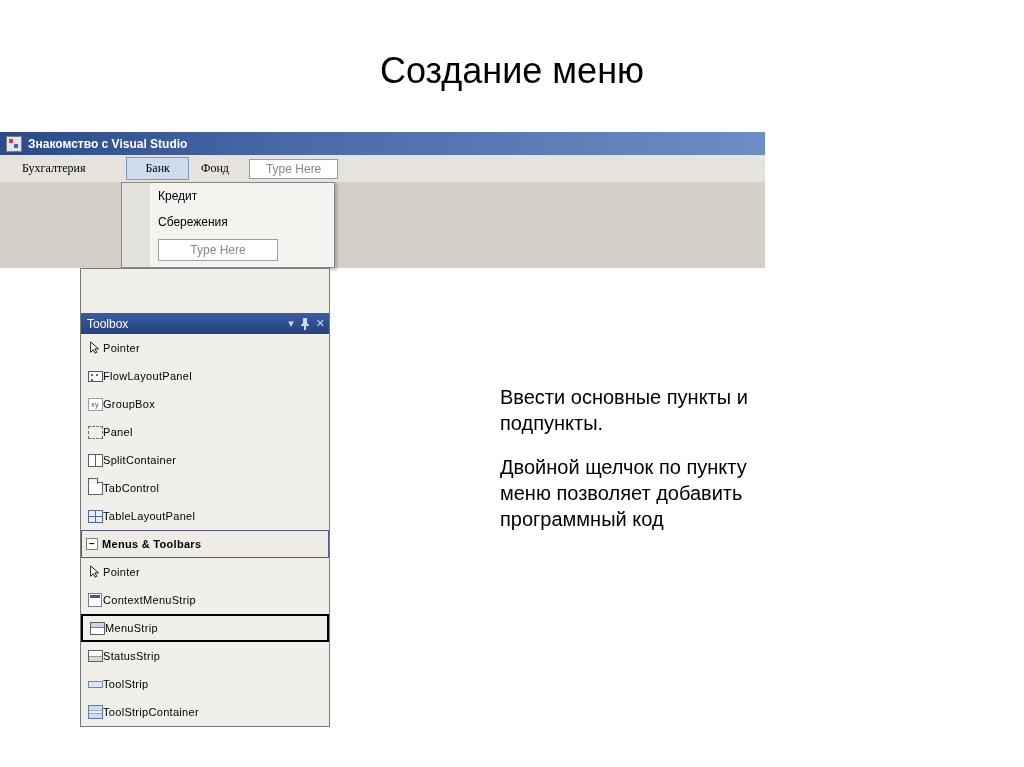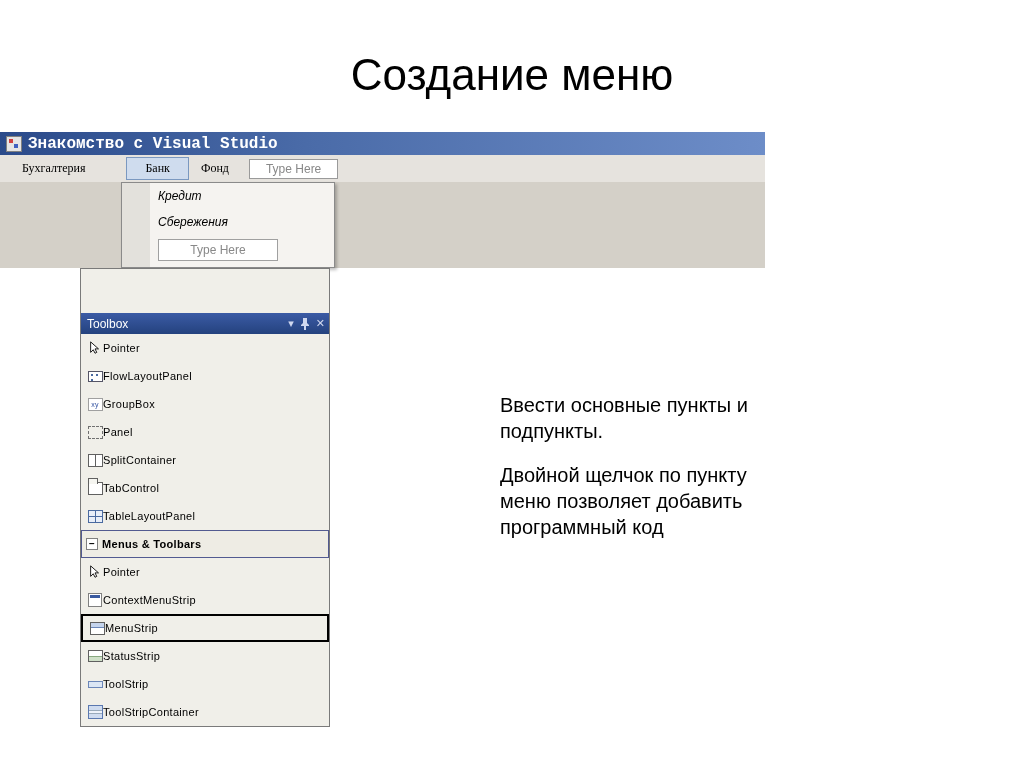--- a/index.html
+++ b/index.html
@@ -11,21 +11,21 @@
     position: relative;
     overflow: hidden;
   }
 
   .slide-title {
     position: absolute;
     top: 50px;
     left: 0;
     width: 100%;
     text-align: center;
-    font-size: 44px;
+    font-size: 36px;
     font-weight: normal;
     color: #000;
     font-family: Arial, sans-serif;
   }
 
   
   .vs-window {
     position: absolute;
     top: 131px;
     left: 0;
@@ -51,23 +51,23 @@
   .vs-titlebar .app-icon::before{
     content:"";
     position:absolute; left:2px; top:2px; width:4px; height:4px; background:#d04040;
   }
   .vs-titlebar .app-icon::after{
     content:"";
     position:absolute; left:7px; top:7px; width:4px; height:4px; background:#4060c0;
   }
   .vs-titlebar .title-text {
     color: #fff;
-    font-size: 16px;
+    font-size: 12px;
     font-weight: bold;
-    font-family: Liberation Mono, monospace;
+    font-family: Liberation Sans, sans-serif;
   }
 
   .vs-menubar {
     height: 27px;
     background: #e6e3de;
     display: flex;
     align-items: center;
     font-family: Tahoma, sans-serif;
     font-size: 12px;
     color: #000;
@@ -107,21 +107,20 @@
   }
   .vs-dropdown .band {
     position: absolute;
     left: 0; top: 0; bottom: 0;
     width: 28px;
     background: #e3e1dc;
   }
   .vs-dropdown .dd-item {
     position: relative;
     padding: 6px 12px 6px 36px;
-    font-style: italic;
   }
   .vs-dropdown .type-here-box {
     margin: 4px 8px 6px 36px;
     border: 1px solid #a0a0a0;
     background: #fff;
     color: #888;
     padding: 3px 8px;
     text-align: center;
     width: 120px;
   }
@@ -252,21 +251,21 @@
   .ico-container{
     width:15px;height:14px;border:1px solid #5a78b0;background:#eef3fb;position:relative;
   }
   .ico-container::before{content:"";position:absolute;left:0;right:0;top:0;height:4px;background:#cfdcf0;border-bottom:1px solid #9ab;}
   .ico-container::after{content:"";position:absolute;left:0;right:0;bottom:0;height:4px;background:#cfdcf0;border-top:1px solid #9ab;}
 
   
   .body-text {
     position: absolute;
     left: 500px;
-    top: 392px;
+    top: 384px;
     width: 300px;
     font-size: 20px;
     line-height: 1.3;
     color: #000;
   }
   .body-text p { margin-bottom: 18px; }
 
 </style>
 </head>
 <body>

